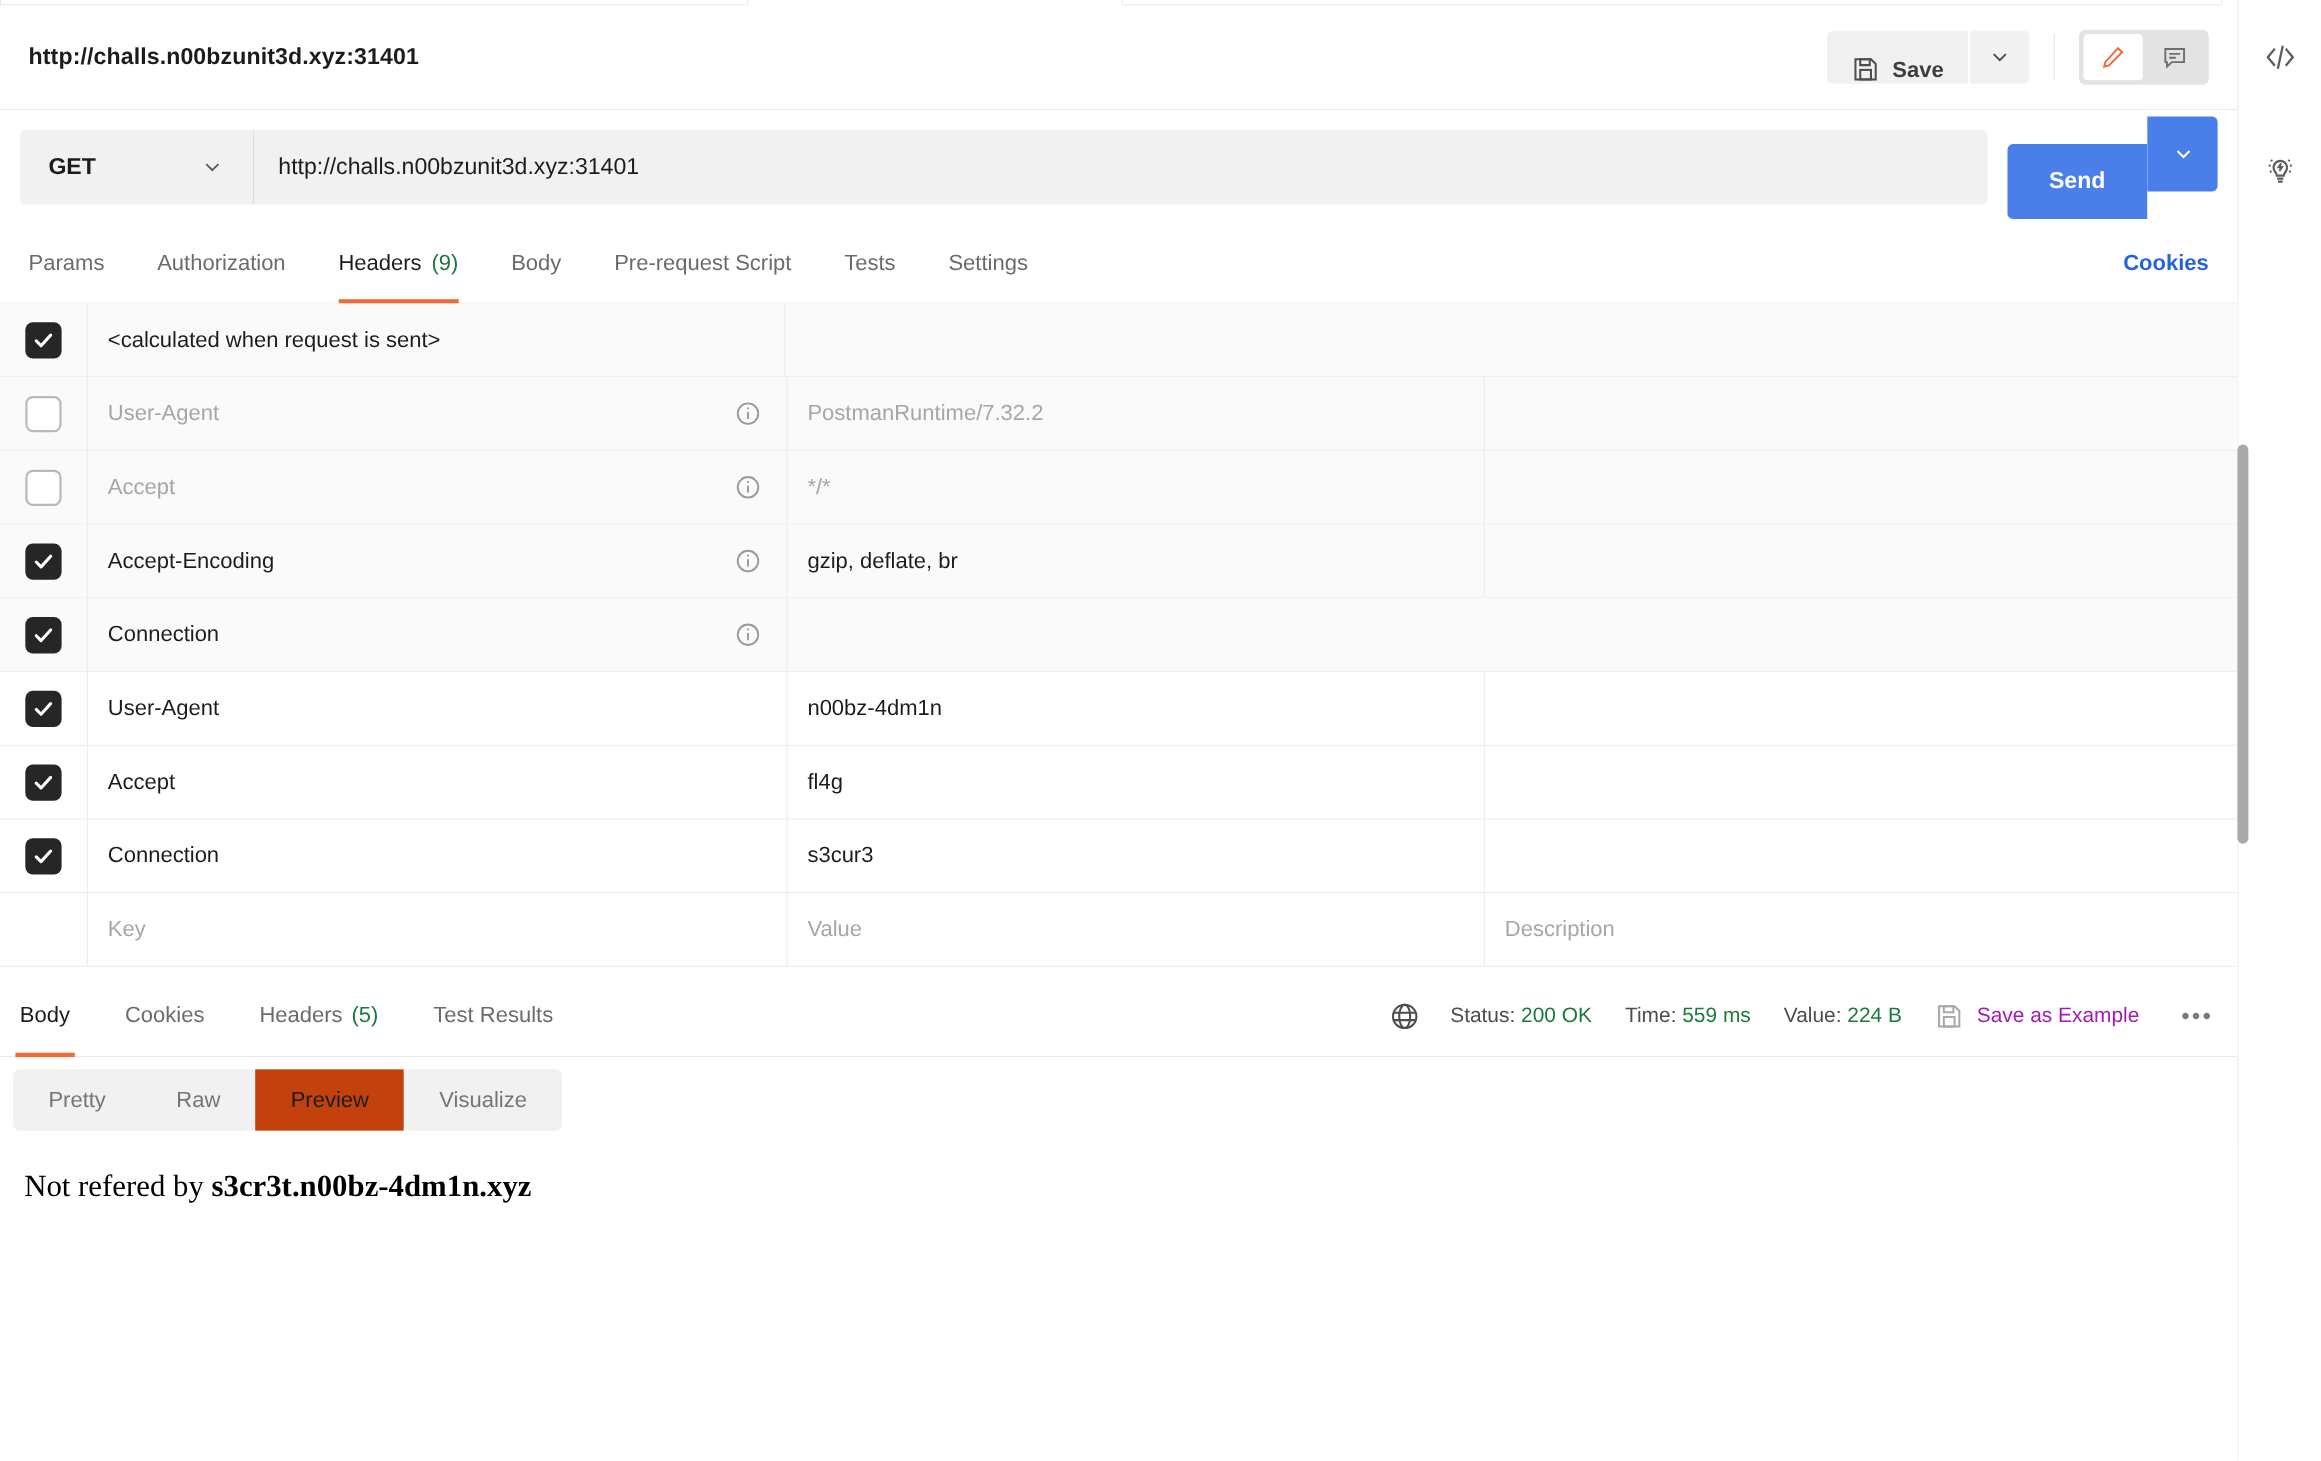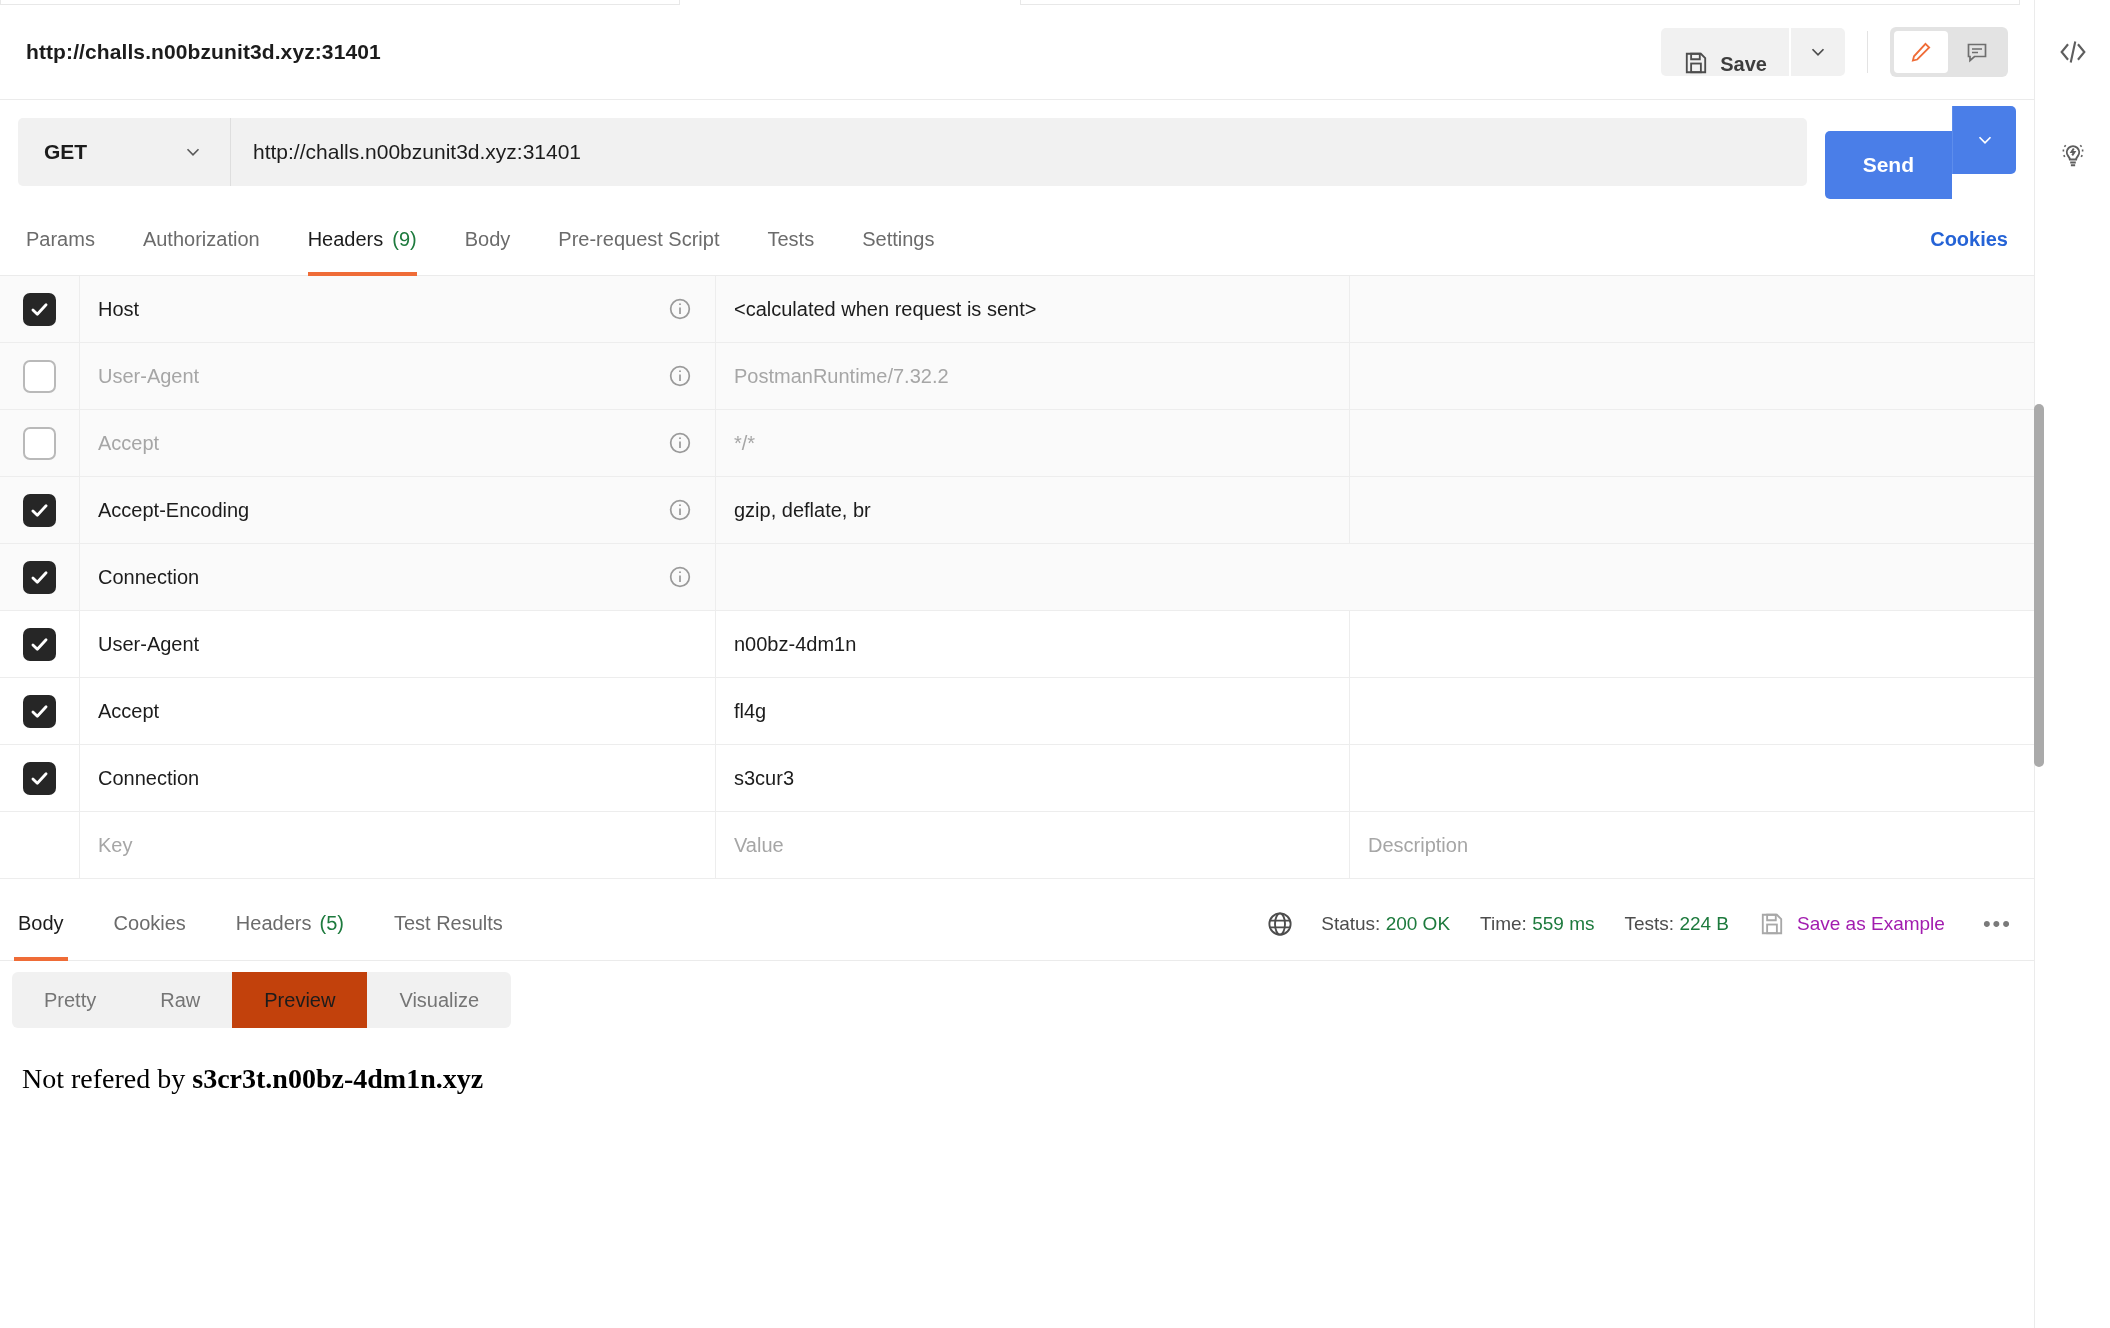--- a/index.html
+++ b/index.html
@@ -261,30 +261,20 @@
 
 <div class="tablewrap" id="headers-table">
     <div class="hrow sys">
       <div class="cell-check">
         <div class="cb on">
           <svg width="21" height="21" viewBox="0 0 24 24" fill="none" stroke="#ffffff" stroke-width="3.2" stroke-linecap="round" stroke-linejoin="round">
             <path d="M4.5 12.5l5 5 10-11"></path>
           </svg>
         </div>
       </div>
-      <div class="cell-key">
-        <span class="keytxt">Host</span>
-        <span class="info-icon">
-          <svg width="26" height="26" viewBox="0 0 24 24" fill="none" stroke="#9a9a9a" stroke-width="1.6">
-            <circle cx="12" cy="12" r="8.6"></circle>
-            <path d="M12 10.6v6"></path>
-            <circle cx="12" cy="7.5" r="0.9" fill="#9a9a9a" stroke="none"></circle>
-          </svg>
-        </span>
-      </div>
       <div class="cell-val">
         <span class="valtxt">&lt;calculated when request is sent&gt;</span>
       </div>
       <div class="cell-desc"></div>
     </div>
     <div class="hrow sys dim">
       <div class="cell-check">
         <div class="cb off"></div>
       </div>
       <div class="cell-key">
@@ -454,21 +444,21 @@
     </span>
     <span class="mi">
       <span>Status:</span>
       <span class="gv">200 OK</span>
     </span>
     <span class="mi">
       <span>Time:</span>
       <span class="gv">559 ms</span>
     </span>
     <span class="mi">
-      <span>Tests:</span>
+      <span>Value:</span>
       <span class="gv">224 B</span>
     </span>
     <span class="save-ex">
       <span>
         <svg width="26" height="26" viewBox="0 0 24 24" fill="none" stroke="#a8a8a8" stroke-width="1.7">
           <path d="M3.5 3.5h13l4 4v13h-17z"></path>
             <path d="M7.5 3.5h8v5h-8z"></path>
             <rect x="7.5" y="12.5" width="9" height="8"></rect>
         </svg>
       </span>

